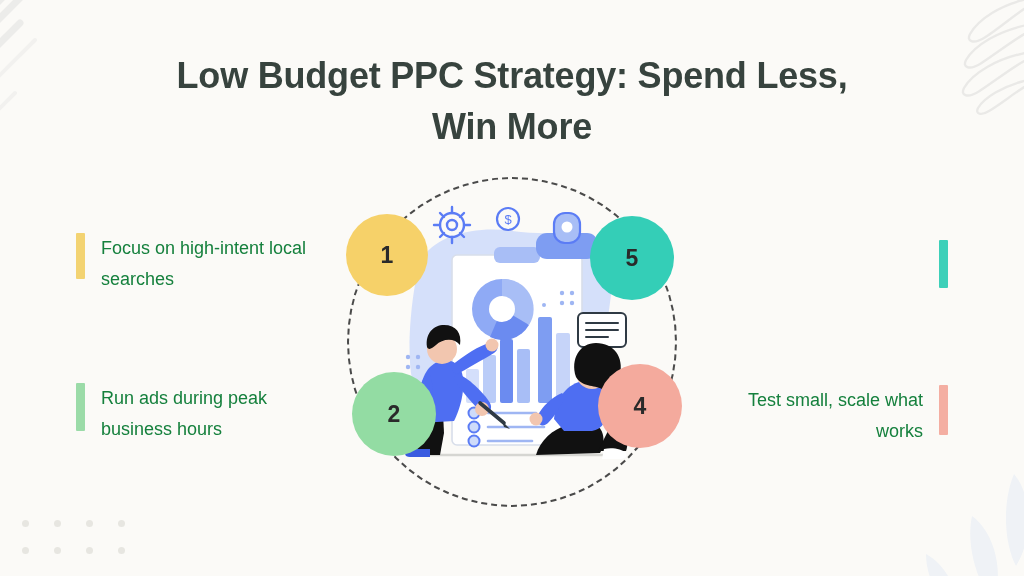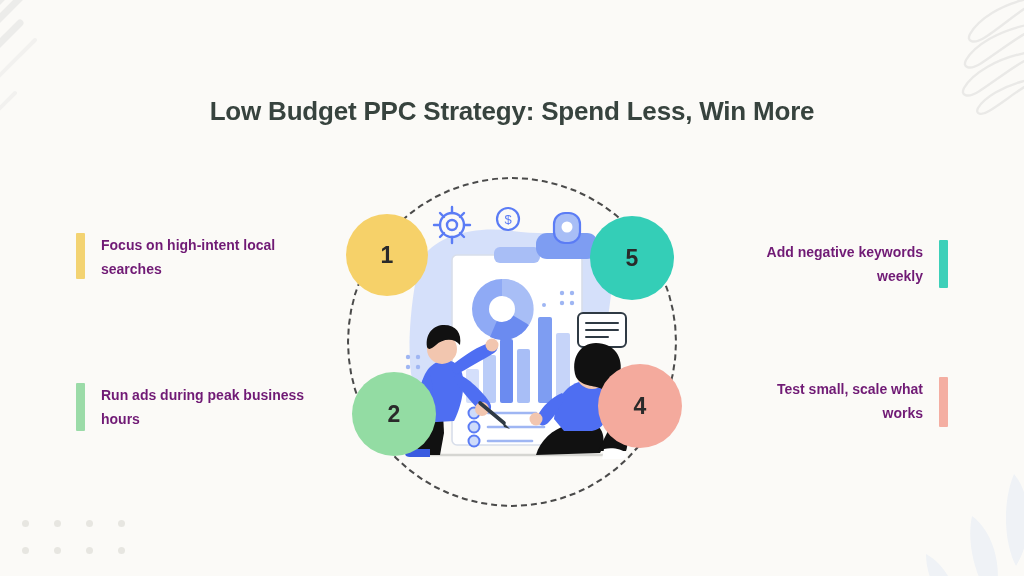--- a/index.html
+++ b/index.html
@@ -20,22 +20,22 @@
   .dotgrid { display:grid; grid-template-columns:repeat(4,7px); grid-auto-rows:7px;
     gap:20px 25px; }
   .dotgrid i { display:block; width:7px; height:7px; border-radius:50%;
     background:#E7E6E1; }
   #deco-leaves-br { bottom:-30px; right:-10px; width:170px; height:140px; opacity:.85; }
 
   
   #page-title {
     position:absolute; top:50px; left:50%; transform:translateX(-50%);
     width:700px; text-align:center;
-    font-size:26px; font-weight:bold; line-height:1.42;
-    color:#37433E; letter-spacing:-0.2px;margin-top:43px;
+    font-size:36px; font-weight:bold; line-height:1.42;
+    color:#37433E; letter-spacing:-0.2px;
   }
 
   
   #center-stage {
     position:absolute; left:512px; top:342px;
     transform:translate(-50%,-50%);
     width:330px; height:330px;
   }
   #dashed-ring {
     position:absolute; inset:0;
@@ -57,34 +57,34 @@
   }
   #circle-1 { width:82px; height:82px; left:346px; top:214px; background:#F6D169; }
   #circle-5 { width:84px; height:84px; left:590px; top:216px; background:#34CEB7; }
   #circle-2 { width:84px; height:84px; left:352px; top:372px; background:#93DCA3; }
   #circle-4 { width:84px; height:84px; left:598px; top:364px; background:#F4AA9D; }
 
   
   .label-block { position:absolute; display:flex; align-items:flex-start; gap:16px; }
   .label-block .bar { flex:none; width:9px; border-radius:1px; }
   .label-block .txt {
-    font-size:14px; font-weight:bold; line-height:1.72;
-    color:#701a75;
+    font-size:18px; font-weight:normal; line-height:1.72;
+    color:#15803d;
   }
   .label-left  { left:76px; }
   .label-right { right:76px; flex-direction:row-reverse; }
   .label-right .txt { text-align:right; }
 
   #label-1 { top:233px; width:250px; }
   #label-1 .bar { height:46px; background:#F3D372; }
   #label-2 { top:383px; width:256px; }
   #label-2 .bar { height:48px; background:#9BDBA8; }
   #label-5 { top:240px; width:230px; }
   #label-5 .bar { height:48px; background:#3DD0B9; }
-  #label-4 { top:377px; width:215px; }
+  #label-4 { top:385px; width:215px; }
   #label-4 .bar { height:50px; background:#F4AEA2; }
 </style>
 </head>
 <body>
 
 <svg class="deco" id="deco-stripes-tl" viewBox="0 0 180 150">
   <g stroke="#E8E8E6" stroke-width="7" stroke-linecap="round">
     <line x1="-30" y1="60" x2="90" y2="-60"></line>
     <line x1="-40" y1="88" x2="70" y2="-22"></line>
     <line x1="-45" y1="118" x2="40" y2="33"></line>
@@ -273,19 +273,18 @@
   <span class="txt">Focus on high-intent local searches</span>
 </div>
 
 <div class="label-block label-left" id="label-2">
   <span class="bar"></span>
   <span class="txt">Run ads during peak business hours</span>
 </div>
 
 <div class="label-block label-right" id="label-5">
   <span class="bar"></span>
-  <span class="txt">Add negative keywords weekly</span>
 </div>
 
 <div class="label-block label-right" id="label-4">
   <span class="bar"></span>
   <span class="txt">Test small, scale what works</span>
 </div>
 
 </body></html>

